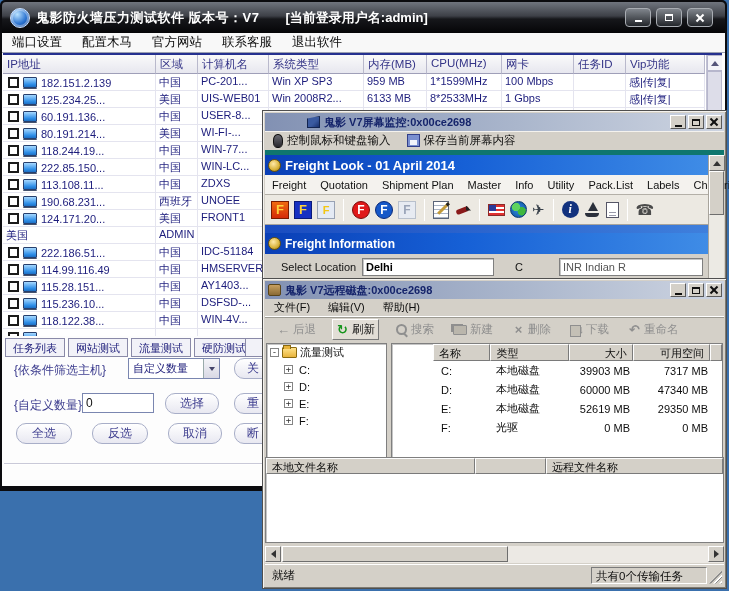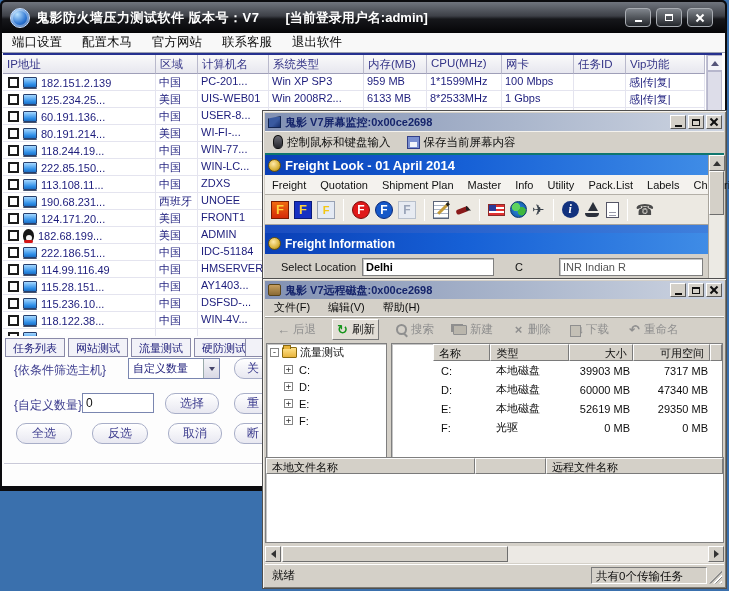--- a/index.html
+++ b/index.html
@@ -65,24 +65,24 @@
   .pill { position:absolute; height:21px; border:1px solid #a8aec8; border-radius:10px; background:linear-gradient(#ffffff,#e8e8f1); color:#3c3c8e; font-size:12px; text-align:center; line-height:19px; white-space:nowrap; }
   .combo { position:absolute; height:21px; background:#fff; border:1px solid #7a86b0; display:flex; align-items:center; }
   .combo-val { flex:1; font-size:11px; color:#20207c; padding-left:4px; white-space:nowrap; overflow:hidden; }
   .combo-btn { width:16px; height:100%; background:linear-gradient(#f4f4f8,#d8d8e4); border-left:1px solid #9aa; display:flex; align-items:center; justify-content:center; }
   .tri-dn-s { width:0; height:0; border-left:3px solid transparent; border-right:3px solid transparent; border-top:4px solid #44446a; }
   .txt { position:absolute; height:20px; border:1px solid #7a86b0; background:#fff; font-size:12px; color:#111; padding:0 3px; font-family:inherit; }
   .groove { position:absolute; left:2px; top:410px; width:716px; height:2px; border-top:1px solid #c9c9d8; border-bottom:1px solid #fff; }
 
   
   #monitor-window { left:262px; top:110px; width:465px; height:460px; z-index:2; }
-  .mon-titlebar { left:2px; top:2px; width:459px; height:18px; }
+  .mon-titlebar { left:2px; top:2px; width:459px; height:18px;padding-left:39px; }
   .w-icon { width:13px; height:12px; margin:0 4px 0 3px; flex:none; }
   .mon-icon { background:linear-gradient(135deg,#3a5aa0 55%,#18306e); border:1px solid #122450; clip-path:polygon(0 20%,100% 0,100% 100%,0 100%); }
-  .mon-toolbar { left:2px; top:20px; width:459px; height:24px; background:#d4d0c8; border-bottom:2px solid #0f766e; box-shadow:inset 0 1px 0 #f4f2ee; display:flex; align-items:center; gap:16px; padding-left:8px; position:absolute; }
+  .mon-toolbar { left:2px; top:20px; width:459px; height:24px; background:#d4d0c8; border-bottom:5px solid #0f766e; box-shadow:inset 0 1px 0 #f4f2ee; display:flex; align-items:center; gap:16px; padding-left:8px; position:absolute; }
   .mt-item { display:flex; align-items:center; gap:4px; font-size:11.5px; color:#0d0d0d; }
   .mt-ic { width:13px; height:13px; flex:none; }
   .mt-ic.mouse { background:linear-gradient(#6a6a72,#26262c); border-radius:45% 45% 40% 40%; border:1px solid #111; height:14px; width:10px; }
   .mt-ic.screen-save { background:#7a8fd0; border:1px solid #323f8a; position:relative; }
   .mt-ic.screen-save::after { content:""; position:absolute; left:2px; bottom:1px; width:7px; height:5px; background:#f2f4fa; }
   .mon-content { position:absolute; left:2px; top:44px; width:459px; height:412px; background:#c9c5bd; }
   .fr-titlebar { left:0; top:0; width:443px; height:20px; font-size:13px; }
   .fr-icon { border-radius:50%; background:radial-gradient(circle at 40% 35%, #ffe9a8, #d8b23a 60%, #8a6a12); border:1px solid #6a5208; width:13px; height:13px; }
   .fr-menubar { position:absolute; left:0; top:20px; width:443px; height:20px; background:#f4f2ee; border-bottom:1px solid #b4b0a8; display:flex; align-items:center; }
   .fr-menuitem { font-size:11px; color:#111; padding:0 7px; white-space:nowrap; }
@@ -361,26 +361,20 @@
               <div class="tc">FRONT1</div>
               <div class="tc"></div>
               <div class="tc"></div>
               <div class="tc"></div>
               <div class="tc"></div>
               <div class="tc"></div>
               <div class="tc"></div>
             </div>
 
             <div class="tgrid trow">
-              <div class="tc tc-ip">
-                <span class="cb"></span>
-
-                <span class="ic-penguin"></span>
-                <span>182.68.199...</span>
-              </div>
               <div class="tc">美国</div>
               <div class="tc">ADMIN</div>
               <div class="tc"></div>
               <div class="tc"></div>
               <div class="tc"></div>
               <div class="tc"></div>
               <div class="tc"></div>
               <div class="tc"></div>
             </div>
 

